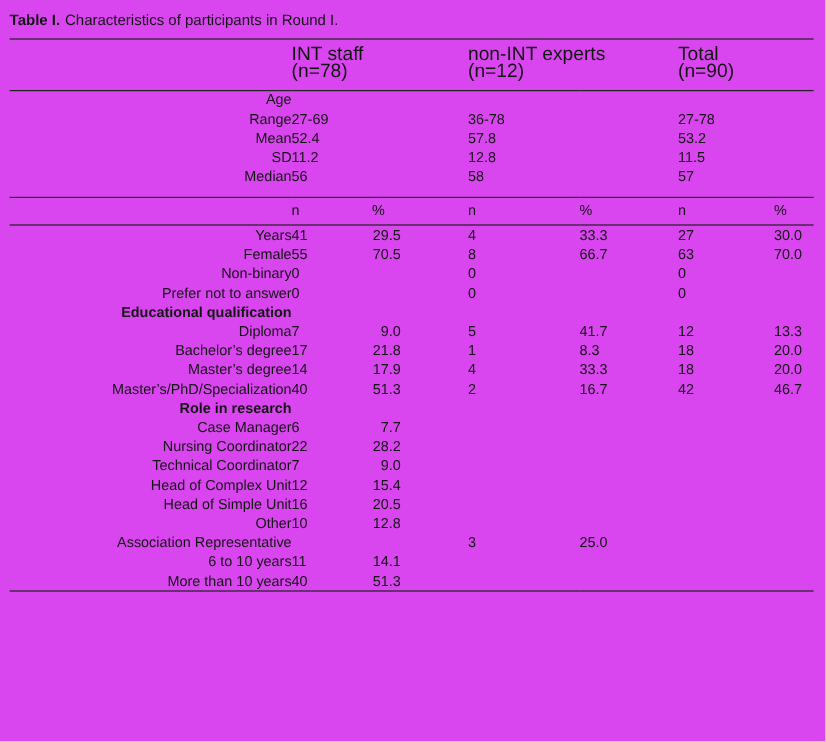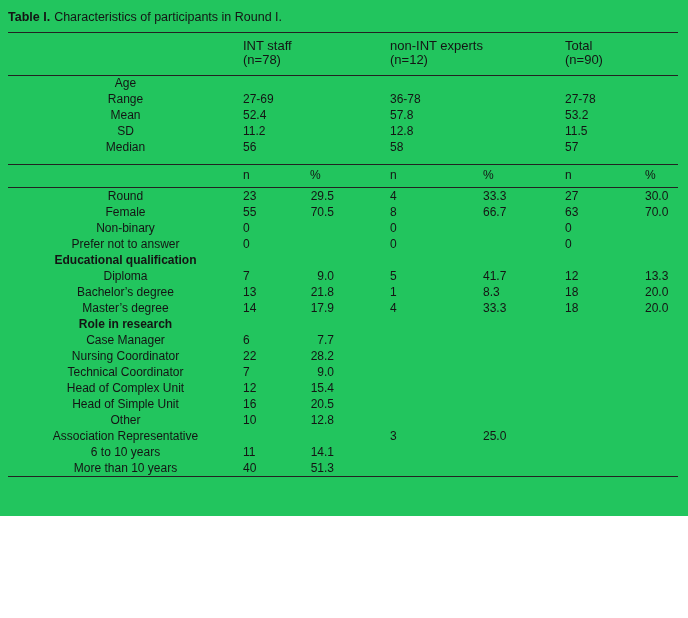--- a/index.html
+++ b/index.html
@@ -1,40 +1,40 @@
 <!DOCTYPE html>
 <html><head>
 <meta charset="utf-8">
 <style>
   html, body { margin: 0; padding: 0; background: #ffffff; }
   .page {
-    width: 688px; height: 516px; box-sizing: border-box;
+    width: 688px; height: 618px; box-sizing: border-box;
     padding: 8px 10px 0 8px; overflow: hidden;
     font-family: "Liberation Sans", sans-serif; color: #141414;
-    background: #22c55e;
+    background: #d946ef;
   }
   .caption {
     font-size: 12.5px; line-height: 15px;
     padding: 2px 0 7px 0; border-bottom: 1px solid #222;
   }
   .caption .lbl { font-weight: bold; margin-right: 4px; }
   table.tbl {
     border-collapse: collapse; table-layout: fixed; width: 670px;
     border-bottom: 1px solid #222; margin-top: 0;
   }
   thead th {
     font-weight: normal; text-align: left; vertical-align: top;
-    font-size: 13px; line-height: 13.6px;
+    font-size: 16px; line-height: 13.6px;
     padding: 6px 0 9px 0; border-bottom: 1px solid #222;
   }
   tbody td {
     font-size: 12px; line-height: 13.4px; vertical-align: top;
     padding: 1.3px 0; white-space: nowrap; overflow: hidden;
   }
-  td.label { text-align: center; }
+  td.label { text-align: right; }
   td.label.bold { font-weight: bold; }
   td.num { text-align: left; }
   td.pct { text-align: right; }
   tbody td:nth-child(3) { padding-right: 56px; }
   tbody td:nth-child(5) { padding-right: 66px; }
   tbody td:nth-child(7) { padding-right: 12px; }
   tbody tr.pre-sub td { padding-bottom: 9px; }
   tbody tr.subheader td {
     border-top: 1px solid #222; border-bottom: 1px solid #222;
     padding-top: 4px; padding-bottom: 5px;
@@ -126,22 +126,22 @@
         <tr class="subheader">
           <td class="label"></td>
           <td class="num">n</td>
           <td class="pct">%</td>
           <td class="num">n</td>
           <td class="pct">%</td>
           <td class="num">n</td>
           <td class="pct">%</td>
         </tr>
         <tr>
-          <td class="label">Round</td>
-          <td class="num">23</td>
+          <td class="label">Years</td>
+          <td class="num">41</td>
           <td class="pct">29.5</td>
           <td class="num">4</td>
           <td class="pct">33.3</td>
           <td class="num">27</td>
           <td class="pct">30.0</td>
         </tr>
         <tr>
           <td class="label">Female</td>
           <td class="num">55</td>
           <td class="pct">70.5</td>
@@ -181,37 +181,46 @@
           <td class="label">Diploma</td>
           <td class="num">7</td>
           <td class="pct">9.0</td>
           <td class="num">5</td>
           <td class="pct">41.7</td>
           <td class="num">12</td>
           <td class="pct">13.3</td>
         </tr>
         <tr>
           <td class="label">Bachelor’s degree</td>
-          <td class="num">13</td>
+          <td class="num">17</td>
           <td class="pct">21.8</td>
           <td class="num">1</td>
           <td class="pct">8.3</td>
           <td class="num">18</td>
           <td class="pct">20.0</td>
         </tr>
         <tr>
           <td class="label">Master’s degree</td>
           <td class="num">14</td>
           <td class="pct">17.9</td>
           <td class="num">4</td>
           <td class="pct">33.3</td>
           <td class="num">18</td>
           <td class="pct">20.0</td>
         </tr>
         <tr>
+          <td class="label">Master’s/PhD/Specialization</td>
+          <td class="num">40</td>
+          <td class="pct">51.3</td>
+          <td class="num">2</td>
+          <td class="pct">16.7</td>
+          <td class="num">42</td>
+          <td class="pct">46.7</td>
+        </tr>
+        <tr>
           <td class="label bold">Role in research</td>
           <td class="num"></td>
           <td class="pct"></td>
           <td class="num"></td>
           <td class="pct"></td>
           <td class="num"></td>
           <td class="pct"></td>
         </tr>
         <tr>
           <td class="label">Case Manager</td>

